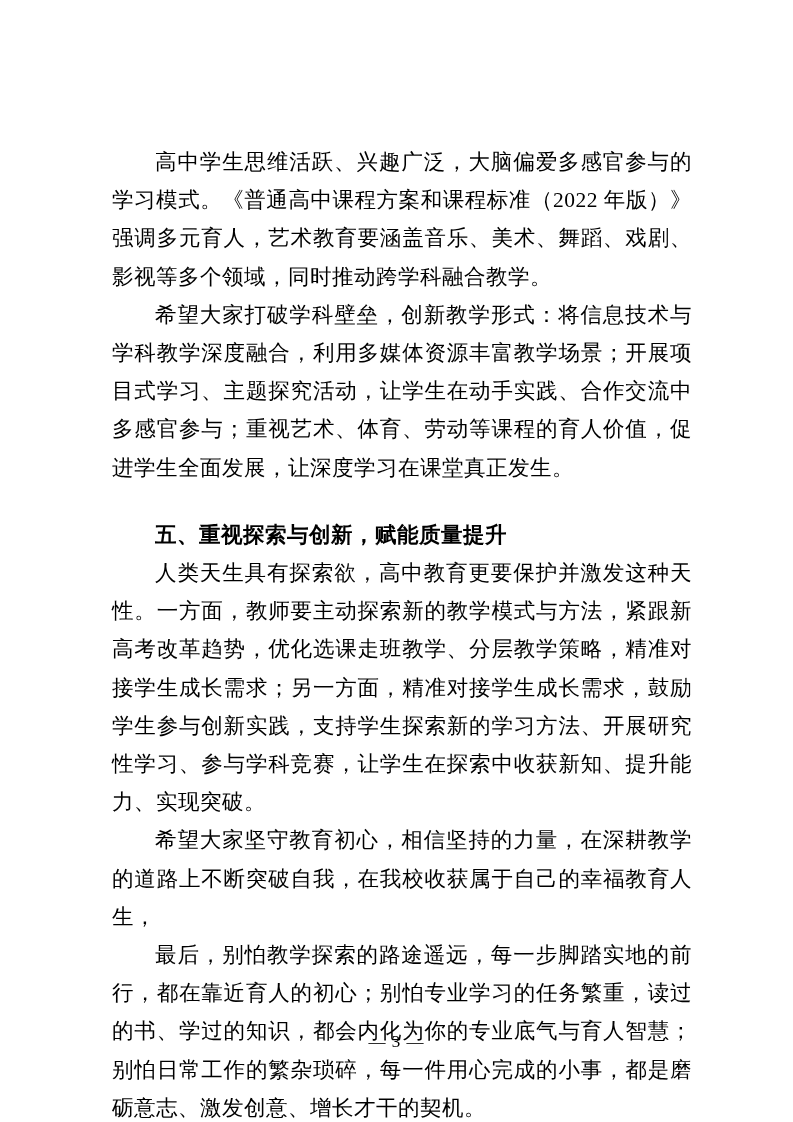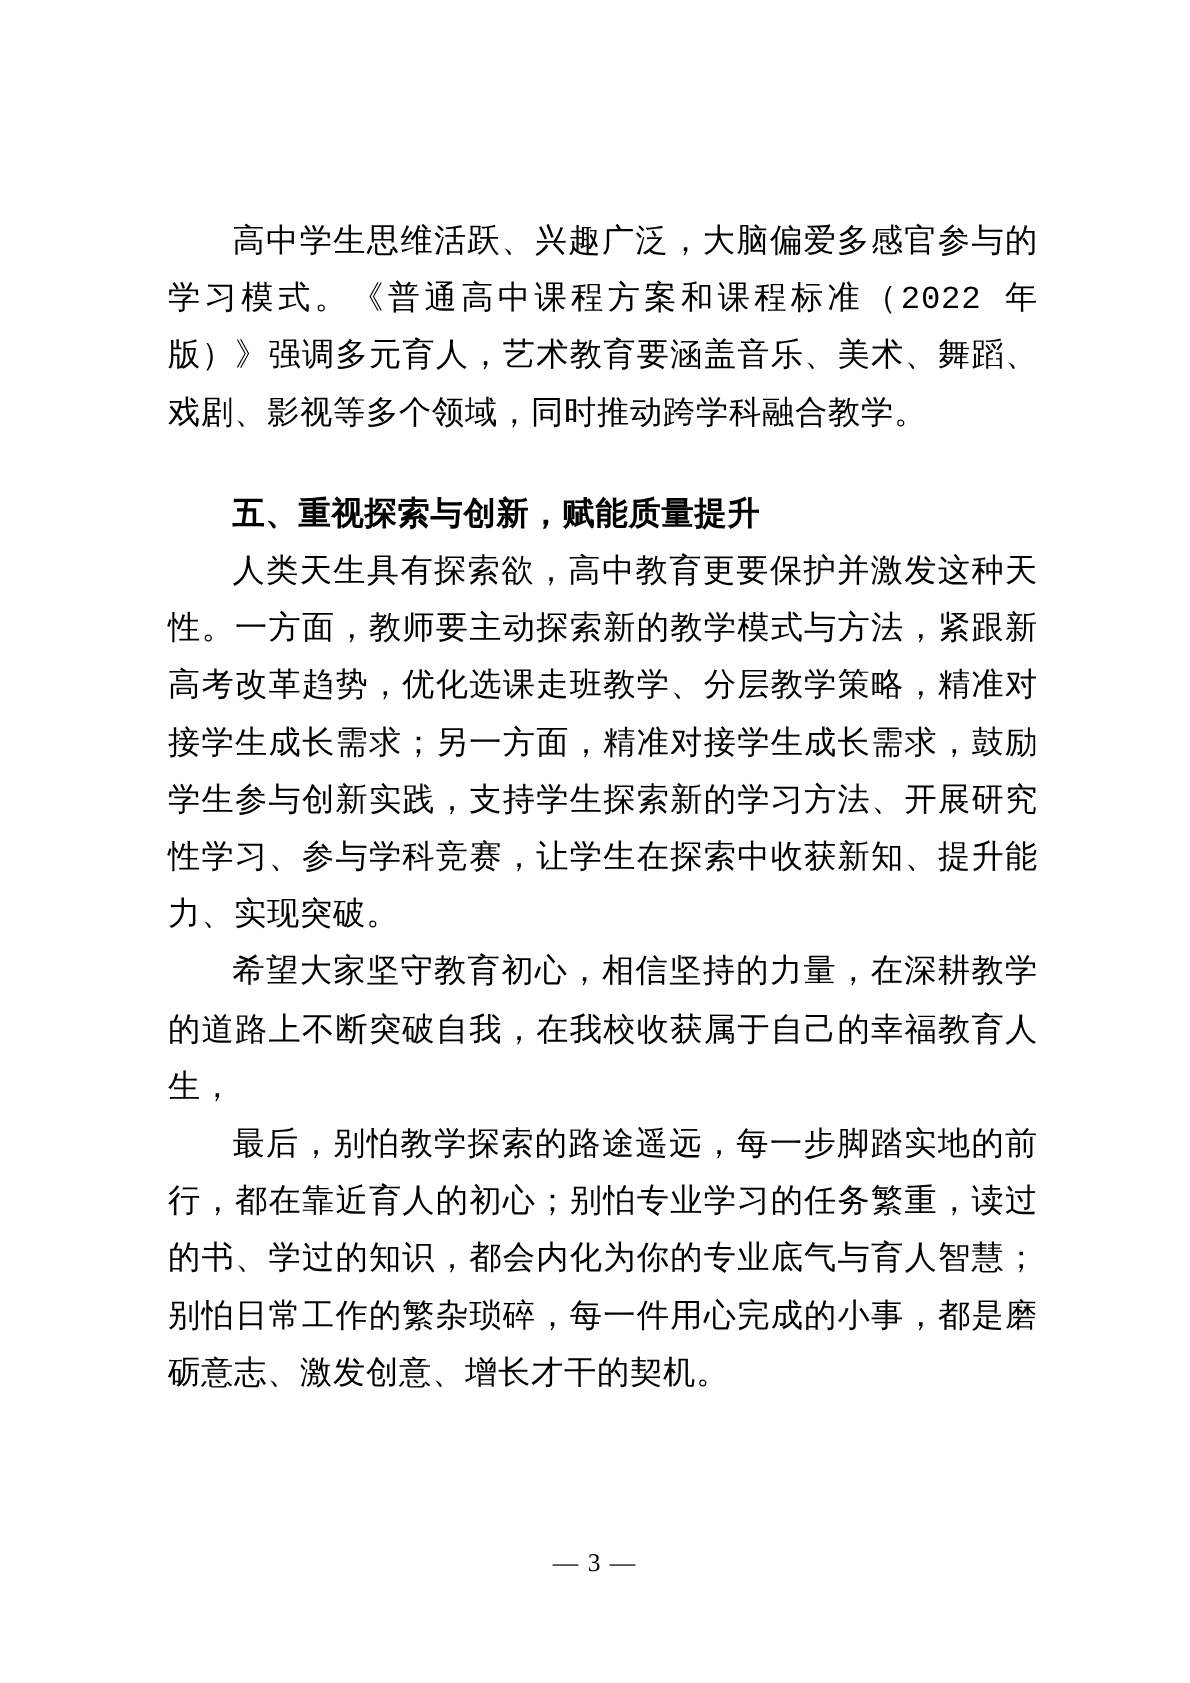--- a/index.html
+++ b/index.html
@@ -24,21 +24,20 @@
     width: 580px;
   }
   .content p {
     margin: 0;
     font-size: 21.5px;
     line-height: 38.2px;
     text-align: justify;
     text-indent: 2em;
     letter-spacing: 0.5px;
     word-break: break-all;
-    font-family: Liberation Mono, monospace;
   }
   .content p.heading {
     font-weight: bold;
     margin-top: 29px;
   }
   .footer {
     position: absolute;
     left: 0;
     width: 100%;
     top: 1032px;
@@ -47,19 +46,20 @@
     letter-spacing: 1px;
     color: #000000;
   }
 </style>
 </head>
 <body>
 
 <div class="page">
   <div class="content">
     <p>高中学生思维活跃、兴趣广泛，大脑偏爱多感官参与的学习模式。《普通高中课程方案和课程标准（2022 年版）》强调多元育人，艺术教育要涵盖音乐、美术、舞蹈、戏剧、影视等多个领域，同时推动跨学科融合教学。</p>
+    <p>希望大家打破学科壁垒，创新教学形式：将信息技术与学科教学深度融合，利用多媒体资源丰富教学场景；开展项目式学习、主题探究活动，让学生在动手实践、合作交流中多感官参与；重视艺术、体育、劳动等课程的育人价值，促进学生全面发展，让深度学习在课堂真正发生。</p>
     <p class="heading">五、重视探索与创新，赋能质量提升</p>
     <p>人类天生具有探索欲，高中教育更要保护并激发这种天性。一方面，教师要主动探索新的教学模式与方法，紧跟新高考改革趋势，优化选课走班教学、分层教学策略，精准对接学生成长需求；另一方面，精准对接学生成长需求，鼓励学生参与创新实践，支持学生探索新的学习方法、开展研究性学习、参与学科竞赛，让学生在探索中收获新知、提升能力、实现突破。</p>
     <p>希望大家坚守教育初心，相信坚持的力量，在深耕教学的道路上不断突破自我，在我校收获属于自己的幸福教育人生，</p>
     <p>最后，别怕教学探索的路途遥远，每一步脚踏实地的前行，都在靠近育人的初心；别怕专业学习的任务繁重，读过的书、学过的知识，都会内化为你的专业底气与育人智慧；别怕日常工作的繁杂琐碎，每一件用心完成的小事，都是磨砺意志、激发创意、增长才干的契机。</p>
   </div>
   <div class="footer">— 3 —</div>
 </div>
 
 </body></html>

